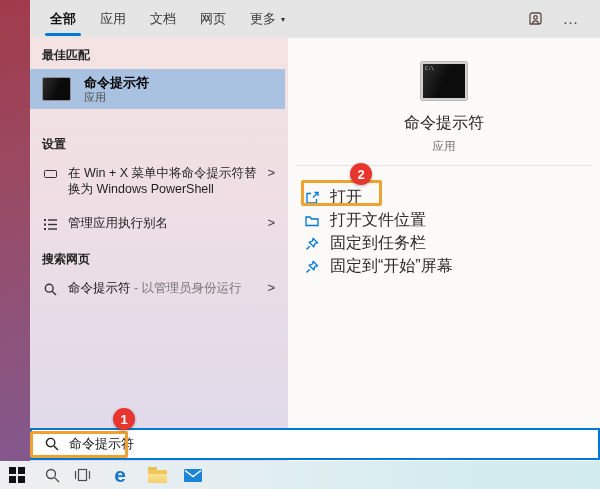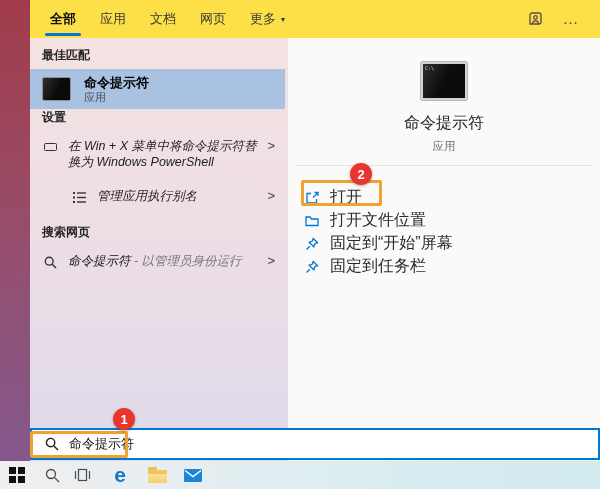--- a/index.html
+++ b/index.html
@@ -6,42 +6,42 @@
   html,body { width:600px; height:489px; }
   body { font-family:"Liberation Sans","DejaVu Sans",sans-serif; }
   .screen { position:relative; width:600px; height:489px; overflow:hidden; background:#fff; }
 
   
   .wallpaper { position:absolute; inset:0; background:linear-gradient(168deg,#a13b4b 0%,#9a4a63 30%,#8d537b 55%,#7a5da1 100%); }
 
   
   .flyout { position:absolute; left:30px; top:0; width:570px; height:461px; display:flex; flex-direction:column; }
 
-  .topbar { height:38px; flex:0 0 38px; background:#fde047; display:flex; align-items:center; padding:0 16px 0 20px; }
+  .topbar { height:38px; flex:0 0 38px; background:#e5e5e5; display:flex; align-items:center; padding:0 16px 0 20px; }
   .tab { position:relative; height:38px; display:flex; align-items:center; margin-right:24px; font-size:13px; color:#3a3a3a; cursor:default; }
   .tab.active { color:#111; font-weight:bold; }
   .tab.active::after { content:""; position:absolute; left:-5px; right:-5px; bottom:2px; height:3px; background:#0078d7; border-radius:2px; }
   .tab .arr { font-size:8px; margin-left:5px; color:#333; }
   .topbar-spacer { flex:1; }
   .topbar-icon { display:flex; align-items:center; justify-content:center; width:26px; height:26px; margin-left:10px; color:#5d4a46; }
   .ellipsis-glyph { font-size:16px; letter-spacing:1px; color:#5d4a46; line-height:10px; }
 
   .body { flex:1; display:flex; background:linear-gradient(180deg,#f5e3e2 0%,#eddee5 45%,#ded9ea 100%); }
 
   
   .left-pane { width:255px; flex:0 0 255px; display:flex; flex-direction:column; }
   .section-header { padding:9px 14px 5px 12px; font-size:12px; font-weight:bold; color:#242424; }
   .best-match { height:40px; background:#a9c2e1; display:flex; align-items:center; padding:0 12px; cursor:default; }
   .cmd-icon-sm { width:29px; height:24px; background:linear-gradient(115deg,#2e2e2e 0%,#0a0a0a 55%); border:1px solid #8f8f8f; border-radius:2px; flex:0 0 29px; }
   .bm-text { margin-left:13px; }
   .bm-title { font-size:13px; font-weight:bold; color:#000; line-height:15px; }
   .bm-sub { font-size:11px; color:#4f4f4f; line-height:13px; margin-top:1px; }
   .lp-item { display:flex; align-items:flex-start; padding:7px 10px 7px 12px; font-size:12.5px; color:#1e1e1e; line-height:16px; cursor:default; }
   .lp-item .ic { flex:0 0 16px; width:16px; height:16px; margin-right:10px; display:flex; align-items:center; justify-content:center; margin-top:1px; }
-  .lp-item .txt { flex:1; max-width:192px;font-style:italic; }
+  .lp-item .txt { flex:1; max-width:192px; }
   .chev { margin-left:auto; color:#3c3c3c; font-size:13px; line-height:16px; padding-left:6px; }
   .monitor-ic { width:13px; height:8px; border:1.4px solid #333; border-radius:1.5px; }
   .web-query { color:#111; }
   .web-suffix { color:#787878; }
 
   
   .right-pane { flex:1; background:#fbfaf9; margin-left:3px; display:flex; flex-direction:column; align-items:center; }
   .app-hero { padding-top:24px; display:flex; flex-direction:column; align-items:center; }
   .cmd-icon-lg { width:46px; height:38px; background:linear-gradient(115deg,#303030 0%,#0c0c0c 50%); border:2px solid #d2d2d2; box-shadow:0 0 0 1px #b8b8b8; border-radius:2px; position:relative; }
   .cmd-icon-lg .prompt { position:absolute; top:1px; left:2px; font-family:"DejaVu Sans Mono",monospace; font-size:5px; color:#cfcfcf; }
@@ -118,31 +118,31 @@
         <div class="section-header">最佳匹配</div>
 
         <div class="best-match">
           <div class="cmd-icon-sm"></div>
           <div class="bm-text">
             <div class="bm-title">命令提示符</div>
             <div class="bm-sub">应用</div>
           </div>
         </div>
 
-        <div class="section-header" style="padding-top:0;">设置</div>
+        <div class="section-header" style="padding-top:27px;">设置</div>
 
         <div class="lp-item">
           <span class="ic">
               <span class="monitor-ic"></span>
             </span>
           <span class="txt">在 Win + X 菜单中将命令提示符替换为 Windows PowerShell</span>
           <span class="chev">&gt;</span>
         </div>
 
-        <div class="lp-item" style="margin-top:4px;margin-left:29px;">
+        <div class="lp-item" style="margin-top:4px;">
           <span class="ic">
             <svg width="13" height="11" viewBox="0 0 13 11">
               <g fill="#333">
                 <rect x="0" y="0" width="2" height="2"></rect>
                   <rect x="4" y="0.3" width="9" height="1.4"></rect>
                 <rect x="0" y="4.5" width="2" height="2"></rect>
                   <rect x="4" y="4.8" width="9" height="1.4"></rect>
                 <rect x="0" y="9" width="2" height="2"></rect>
                   <rect x="4" y="9.3" width="9" height="1.4"></rect>
               </g>
@@ -195,30 +195,30 @@
             </span>
             <span>打开文件位置</span>
           </div>
           <div class="action-row">
             <span class="aic">
               <svg width="14" height="14" viewBox="0 0 14 14" fill="none" stroke="#0078d7" stroke-width="1.3">
                 <path d="M8.2 1.5 L12.5 5.8 L10 6.6 L8.8 9.8 L4.2 5.2 L7.4 4 Z"></path>
                   <line x1="4.8" y1="9.2" x2="1.5" y2="12.5"></line>
               </svg>
             </span>
-            <span>固定到“开始”屏幕</span>
+            <span>固定到任务栏</span>
           </div>
           <div class="action-row">
             <span class="aic">
               <svg width="14" height="14" viewBox="0 0 14 14" fill="none" stroke="#0078d7" stroke-width="1.3">
                 <path d="M8.2 1.5 L12.5 5.8 L10 6.6 L8.8 9.8 L4.2 5.2 L7.4 4 Z"></path>
                   <line x1="4.8" y1="9.2" x2="1.5" y2="12.5"></line>
               </svg>
             </span>
-            <span>固定到任务栏</span>
+            <span>固定到“开始”屏幕</span>
           </div>
         </div>
       </div>
     </div>
   </div>
 
   <div class="search-bar">
     <svg width="14" height="14" viewBox="0 0 14 14" fill="none" stroke="#222" stroke-width="1.4">
       <circle cx="5.6" cy="5.6" r="4.2"></circle>
         <line x1="8.9" y1="8.9" x2="13" y2="13"></line>

